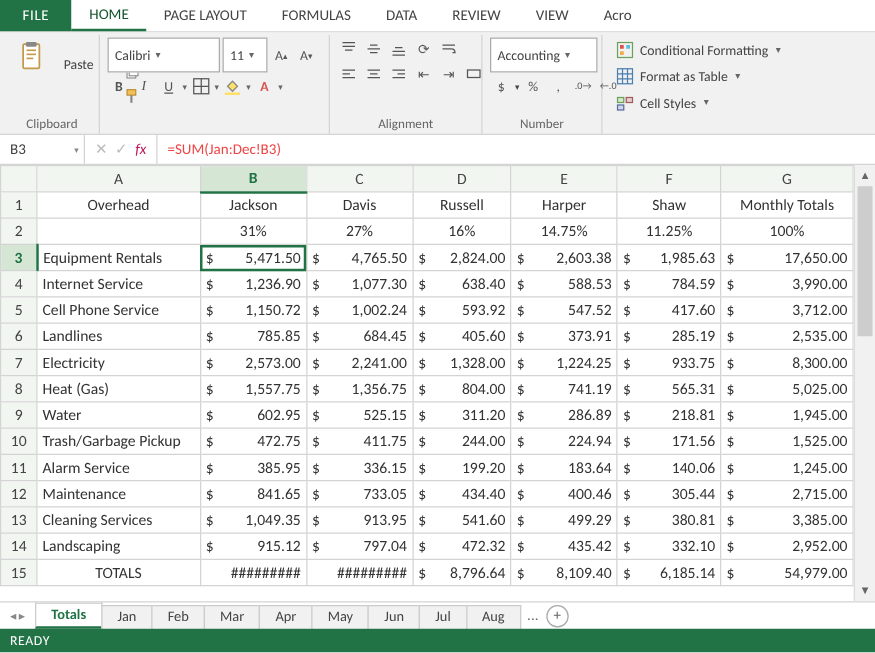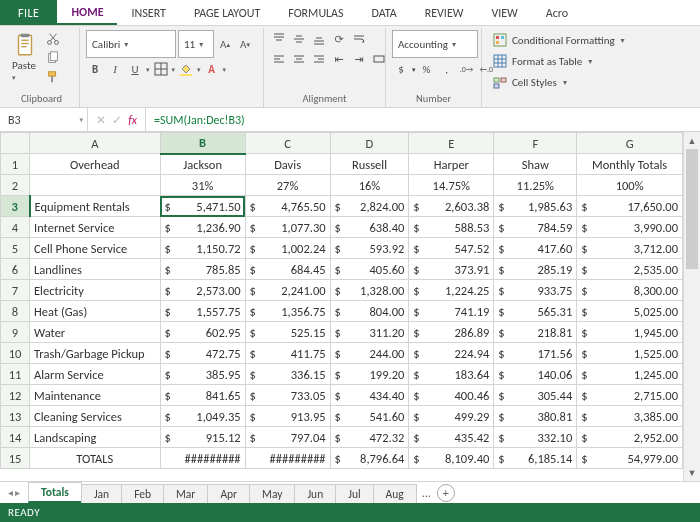--- a/index.html
+++ b/index.html
@@ -2,48 +2,48 @@
 <html><head>
 <meta charset="utf-8">
 <style>
   * { box-sizing: border-box; margin: 0; padding: 0; }
   body { font-family: "Segoe UI", Calibri, Arial, sans-serif; font-size: 12px; color: #444; background: #fff; width: 700px; height: 522px; overflow: hidden; position: relative; }
 
   
   .tabstrip { height: 26px; background: #fff; display: flex; align-items: stretch; border-bottom: 1px solid #d4d4d4; }
   .file-tab { background: #217346; color: #fff; padding: 0 18px; display: flex; align-items: center; font-size: 12px; letter-spacing: .5px; }
   .tab { padding: 0 14px; display: flex; align-items: center; font-size: 12px; color: #444; cursor: pointer; }
-  .tab.active { color: #701a75; border-bottom: 2px solid #217346; font-weight: 700; }
+  .tab.active { color: #14532d; border-bottom: 2px solid #217346; font-weight: 400; }
 
   
   .ribbon { height: 82px; background: #f1f1f1; border-bottom: 1px solid #d4d4d4; display: flex; padding: 2px 0 0 4px; }
   .group { border-right: 1px solid #d4d4d4; display: flex; flex-direction: column; padding: 2px 6px 0 6px; }
   .group-body { flex: 1; display: flex; align-items: flex-start; gap: 4px; }
   .group-label { text-align: center; font-size: 10.5px; color: #666; padding: 1px 0 2px 0; }
   .vstack { display: flex; flex-direction: column; gap: 1px; }
   .hstack { display: flex; flex-direction: row; align-items: center; gap: 2px; }
 
-  .big-btn { display: flex; flex-direction: column; align-items: flex-start; gap: 1px; padding: 2px 2px; cursor: pointer; }
+  .big-btn { display: flex; flex-direction: row; align-items: flex-end; gap: 13px; padding: 2px 2px; cursor: pointer; }
   .icon { width: 16px; height: 16px; display: inline-flex; align-items: center; justify-content: center; }
   .icon-lg { width: 26px; height: 26px; }
   .mini { width: 18px; height: 18px; display: inline-flex; align-items: center; justify-content: center; cursor: pointer; color: #555; font-size: 11px; border: 1px solid transparent; }
 
   .combo { height: 28px; border: 1px solid #ababab; background: #fff; display: flex; align-items: center; padding: 0 2px 0 5px; font-size: 11px; }
   .combo .caret { margin-left: 4px; font-size: 8px; color: #666; }
 
   .styles-col { display:flex; flex-direction:column; gap:1px; }
   .styles-btn { display:flex; align-items:center; gap:4px; height:20px; padding:0 4px; cursor:pointer; font-size:11px; color:#444; white-space:nowrap; }
   .styles-btn .caret { font-size:8px; color:#666; margin-left:2px; }
 
   
   .formulabar { height: 24px; border-bottom: 1px solid #d4d4d4; display: flex; align-items: stretch; background:#fff; }
-  .namebox { width: 88px; border-right: 1px solid #d4d4d4; display: flex; align-items: center; padding: 0 4px 0 8px; justify-content: space-between; font-size: 12px; color:#444; }
+  .namebox { width: 68px; border-right: 1px solid #d4d4d4; display: flex; align-items: center; padding: 0 4px 0 8px; justify-content: space-between; font-size: 12px; color:#444; }
   .fx-btns { display: flex; align-items: center; gap: 6px; padding: 0 8px; border-right: 1px solid #d4d4d4; color:#888; }
   .fx-label { font-style: italic; color:#be185d; }
-  .formula-input { flex: 1; padding: 0 8px; display: flex; align-items: center; font-size: 12px; color:#15803d; }
+  .formula-input { flex: 1; padding: 0 8px; display: flex; align-items: center; font-size: 12px; color:#ef4444; }
 
   
   .grid-wrap { overflow: hidden; position: relative; }
   table.grid { border-collapse: collapse; table-layout: fixed; width: 100%; }
   table.grid th, table.grid td { border: 1px solid #d4d4d4; font-size: 12.5px; height: 21px; overflow: hidden; }
   .corner { width: 28px; background: #f1f6f1; }
   th.colhdr { background: #f1f6f1; color: #444; font-weight: 400; text-align: center; }
   th.colhdr.active { background: #d5e6d5; color: #217346; font-weight: 600; border-bottom: 2px solid #217346 !important; }
   th.rowhdr { width: 28px; background: #f1f6f1; text-align: center; font-weight: 400; color:#444; }
   th.rowhdr.active { background: #d5e6d5; color: #217346; font-weight: 600; border-right: 2px solid #217346 !important; }
@@ -71,21 +71,20 @@
   .scrollbar-v { position:absolute; right:0; top:132px; bottom:41px; width:17px; background:#f1f1f1; border-left:1px solid #dcdcdc; }
   .scrollbar-v .arrow { height:17px; display:flex; align-items:center; justify-content:center; font-size:9px; color:#666; cursor:pointer; }
   .scrollbar-v .thumb { position:absolute; top:17px; left:2px; right:2px; height:120px; background:#cdcdcd; }
 </style>
 </head>
 <body>
 
 <div class="tabstrip">
   <div class="file-tab">FILE</div>
   <div class="tab active">HOME</div>
-  <div class="tab">INSERT</div>
   <div class="tab">PAGE LAYOUT</div>
   <div class="tab">FORMULAS</div>
   <div class="tab">DATA</div>
   <div class="tab">REVIEW</div>
   <div class="tab">VIEW</div>
   <div class="tab">Acro</div>
 </div>
 
 <div class="ribbon">
 

